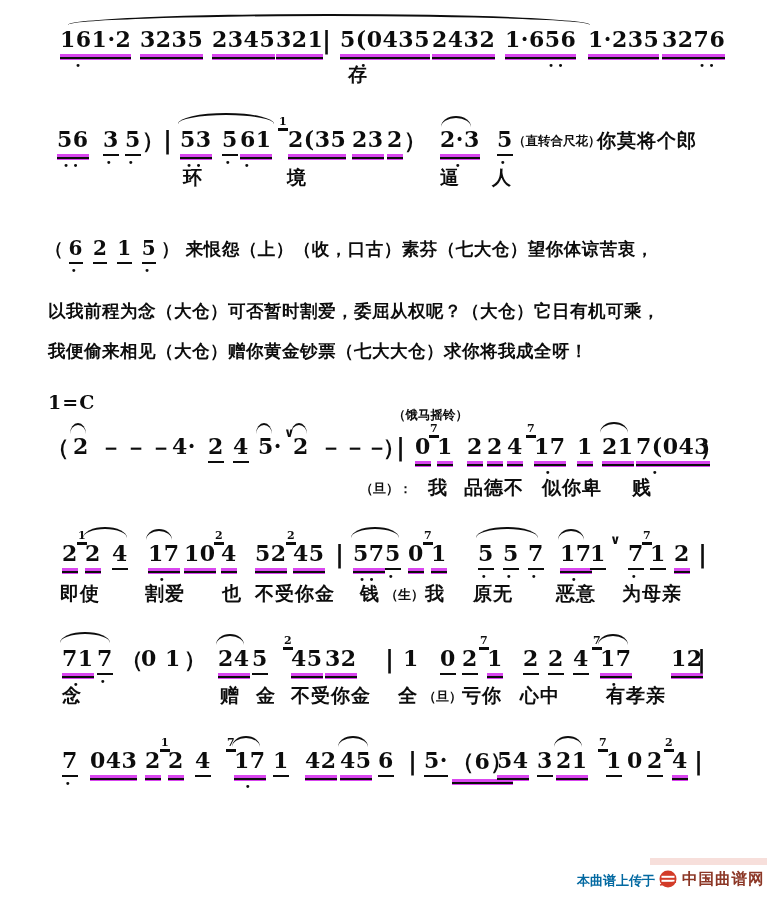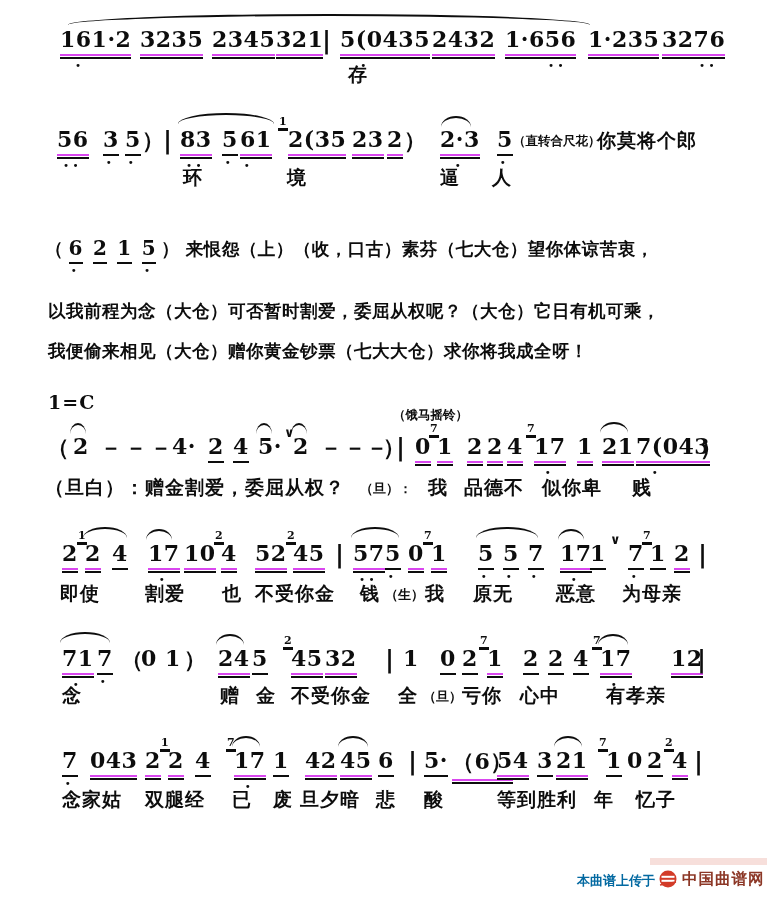--- a/index.html
+++ b/index.html
@@ -3,21 +3,21 @@
 <meta charset="utf-8">
 <style>
   html,body{margin:0;padding:0;background:#ffffff}
   .sheet{position:relative;width:767px;height:902px;background:#fff;overflow:hidden;color:#0d0d0d}
   .mrow{position:absolute;left:0;width:767px;height:46px}
   .tok{position:absolute;top:0;font:bold 22px "DejaVu Serif",serif;letter-spacing:.5px;white-space:nowrap}
   .bar{font-size:25px;font-weight:bold}
   .u1,.u2,.d1,.d2,.ntok{position:relative}
   .tok{position:absolute}
   .u1{border-bottom:2px solid #0d0d0d;padding-bottom:2px}
-  .u2{border-bottom:2px solid #d946ef;padding-bottom:2px}
+  .u2{border-bottom:6px solid #d946ef;padding-bottom:2px}
   .u2::after{content:"";position:absolute;left:0;right:0;bottom:-5px;border-bottom:2px solid #0d0d0d}
   .d1::before,.d2::before{position:absolute;top:100%;left:50%;transform:translateX(-50%);font-weight:bold;font-size:16px;line-height:5px;margin-top:6px;letter-spacing:4px;content:"·"}
   .d2::before{content:"··"}
   .u2.d1::before,.u2.d2::before{margin-top:9px}
   .dl::before{left:28%}
   .dr::before{left:74%}
   .arc{position:absolute;height:9px;border-top:2px solid #0d0d0d;border-radius:50% 50% 0 0 / 100% 100% 0 0}
   .grace{position:absolute;top:-10px;font:bold 11px "DejaVu Serif",serif;line-height:1;padding:0 1px 1px 1px;border-bottom:1px solid #0d0d0d;box-shadow:0 2px 0 #0d0d0d}
   .breath{position:absolute;top:-8px;font:bold 13px "DejaVu Sans",sans-serif}
   .lyr{position:absolute;top:0;font:bold 19px "DejaVu Sans",sans-serif;white-space:nowrap;letter-spacing:1px}
@@ -57,21 +57,21 @@
   </div>
 
   <div class="mrow" style="top:126px">
     <i class="arc" style="left:178px;width:96px;top:-13px"></i>
     <i class="arc" style="left:441px;width:30px;top:-10px"></i>
     <span class="tok u2 d2" style="left:57px">56</span>
     <span class="tok u1 d1" style="left:103px">3</span>
     <span class="tok u1 d1" style="left:125px">5</span>
     <span class="tok" style="left:142px">）</span>
     <span class="tok bar" style="left:163px">|</span>
-    <span class="tok u2 d2" style="left:180px">83</span>
+    <span class="tok u2 d2" style="left:180px">53</span>
     <span class="tok u1 d1" style="left:222px">5</span>
     <span class="tok u2 d1 dl" style="left:240px">61</span>
     <span class="grace" style="left:278px">1</span>
     <span class="tok u2" style="left:288px">2(35</span>
     <span class="tok u2" style="left:352px">23</span>
     <span class="tok u2" style="left:387px">2</span>
     <span class="tok" style="left:404px">）</span>
     <span class="tok u2 d1" style="left:440px">2·3</span>
     <span class="tok u1 d1" style="left:497px">5</span>
     <span class="annot" style="left:513px;top:7px">（直转合尺花）</span>
@@ -122,21 +122,20 @@
     <span class="tok u2" style="left:487px">2</span>
     <span class="tok u2" style="left:507px">4</span>
     <span class="grace" style="left:526px">7</span>
     <span class="tok u2 d1" style="left:534px">17</span>
     <span class="tok u2" style="left:577px">1</span>
     <span class="tok u2" style="left:602px">21</span>
     <span class="tok u2 d1 dl" style="left:636px">7(043</span>
     <span class="tok" style="left:700px">）</span>
   </div>
   <div class="mrow" style="top:475px">
-    <span class="lyr" style="left:45px">（旦白）：赠金割爱，委屈从权？</span>
     <span class="lyr sm" style="left:360px">（旦）：</span>
     <span class="lyr" style="left:428px">我</span>
     <span class="lyr" style="left:464px">品德不</span>
     <span class="lyr" style="left:542px">似你卑</span>
     <span class="lyr" style="left:632px">贱</span>
   </div>
 
   <div class="mrow" style="top:540px">
     <i class="arc" style="left:83px;width:44px;top:-13px"></i>
     <i class="arc" style="left:146px;width:26px;top:-11px"></i>
@@ -249,32 +248,20 @@
     <span class="tok u1" style="left:537px">3</span>
     <span class="tok u2" style="left:556px">21</span>
     <span class="grace" style="left:598px">7</span>
     <span class="tok u1" style="left:606px">1</span>
     <span class="tok" style="left:627px">0</span>
     <span class="tok u1" style="left:647px">2</span>
     <span class="grace" style="left:664px">2</span>
     <span class="tok u2" style="left:672px">4</span>
     <span class="tok bar" style="left:694px">|</span>
   </div>
-  <div class="mrow" style="top:787px">
-    <span class="lyr" style="left:62px">念家姑</span>
-    <span class="lyr" style="left:145px">双腿经</span>
-    <span class="lyr" style="left:232px">已</span>
-    <span class="lyr" style="left:273px">废</span>
-    <span class="lyr" style="left:300px">旦夕暗</span>
-    <span class="lyr" style="left:376px">悲</span>
-    <span class="lyr" style="left:424px">酸</span>
-    <span class="lyr" style="left:497px">等到胜利</span>
-    <span class="lyr" style="left:594px">年</span>
-    <span class="lyr" style="left:636px">忆子</span>
-  </div>
 
   <div class="stripe"></div>
   <div class="upnote">本曲谱上传于</div>
   <svg class="logo" viewBox="0 0 20 20">
     <circle cx="10" cy="10" r="8.5" fill="#d23b28"></circle>
     <rect x="3.5" y="6.8" width="13" height="2" fill="#ffffff"></rect>
     <rect x="3.5" y="10.8" width="13" height="2" fill="#ffffff"></rect>
     <path d="M2 16 L18 13" stroke="#d23b28" stroke-width="1.4" fill="none"></path>
   </svg>
   <div class="sitename">中国曲谱网</div>

